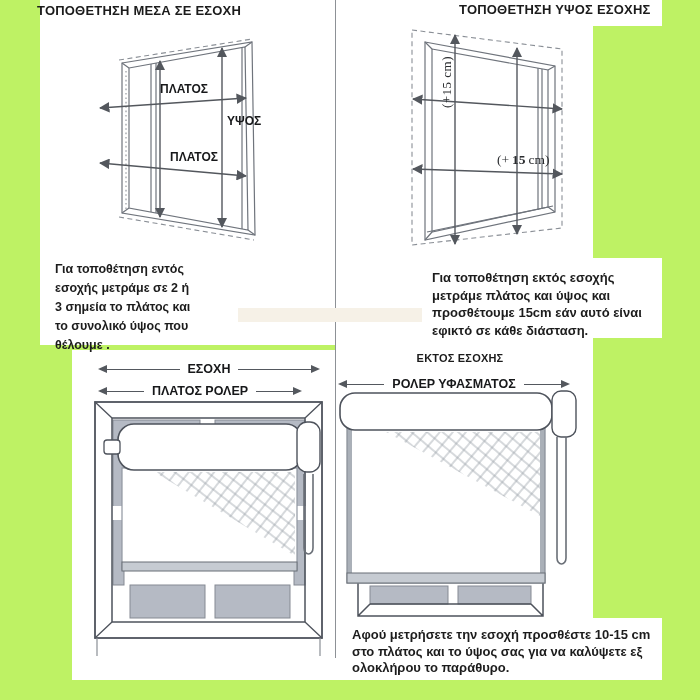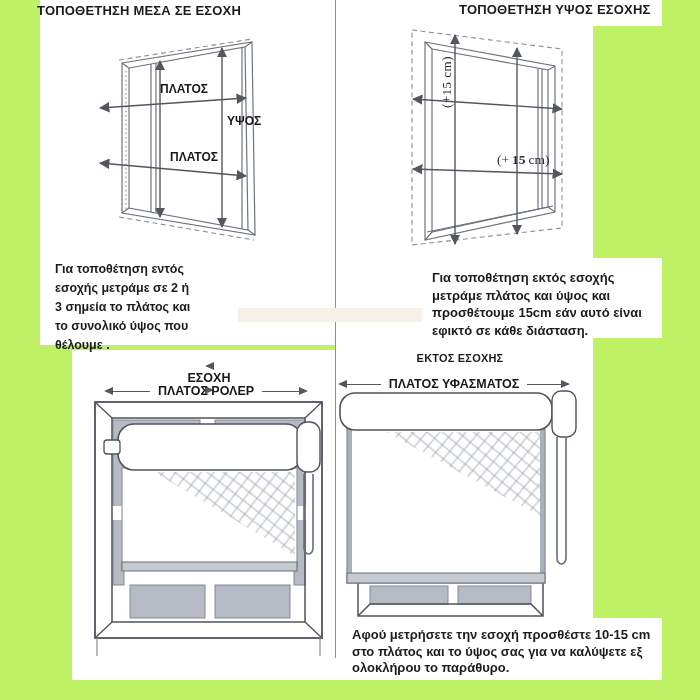--- a/index.html
+++ b/index.html
@@ -104,28 +104,28 @@
     </g>
   </svg>
   <div class="dlabel serif rot90" style="left:415px;top:75px;width:62px;height:14px;">(+15 cm)</div>
   <div class="dlabel serif" style="left:497px;top:152px;font-size:13.5px;"><span>(+</span><span class="b15">15</span><span>cm)</span></div>
 
   <div class="caption cap-right" style="left:432px;top:269px;width:230px;">Για   τοποθέτηση εκτός εσοχής
 μετράμε πλάτος και ύψος και
 προσθέτουμε 15cm εάν αυτό είναι
 εφικτό σε κάθε διάσταση.</div>
 
-  <div class="measure" style="left:98px;top:362px;width:222px;flex-direction:column;">
+  <div class="measure" style="left:98px;top:362px;width:222px;">
     <span class="tri l"></span>
       <span class="line"></span>
     <span class="lbl">ΕΣΟΧΗ</span>
     <span class="line"></span>
       <span class="tri r"></span>
   </div>
-  <div class="measure" style="left:104px;top:384px;width:204px;">
+  <div class="measure" style="left:98px;top:384px;width:204px;">
     <span class="tri l"></span>
       <span class="line"></span>
     <span class="lbl">ΠΛΑΤΟΣ ΡΟΛΕΡ</span>
     <span class="line"></span>
       <span class="tri r"></span>
   </div>
 
   <svg style="left:88px;top:398px;" width="246" height="262" viewBox="0 0 246 262">
     <defs>
       <pattern id="xh1" width="10" height="10" patternUnits="userSpaceOnUse" patternTransform="rotate(38)">
@@ -154,21 +154,21 @@
     <rect x="16" y="42" width="16" height="14" rx="3" fill="#ffffff" stroke="#4e535c" stroke-width="1.3"></rect>
     <rect x="209" y="24" width="23" height="50" rx="10" fill="#ffffff" stroke="#4e535c" stroke-width="1.4"></rect>
     <path d="M216 76 V150 a4.5 6 0 0 0 9 0 V76" fill="none" stroke="#6a6f77" stroke-width="1.6"></path>
     <path d="M9 240 V258 M232 240 V258" stroke="#8a8f96" stroke-width="1.2"></path>
   </svg>
 
   <div class="title" style="left:340px;top:352px;width:240px;text-align:center;font-size:11px;">ΕΚΤΟΣ ΕΣΟΧΗΣ</div>
   <div class="measure" style="left:338px;top:377px;width:232px;">
     <span class="tri l"></span>
       <span class="line"></span>
-    <span class="lbl">ΠΛΑΤΟΣ ΥΦΑΣΜΑΤΟΣ</span>
+    <span class="lbl">ΡΟΛΕΡ ΥΦΑΣΜΑΤΟΣ</span>
     <span class="line"></span>
       <span class="tri r"></span>
   </div>
 
   <svg style="left:338px;top:390px;" width="250" height="245" viewBox="0 0 250 245">
     <defs>
       <pattern id="xh2" width="10" height="10" patternUnits="userSpaceOnUse" patternTransform="rotate(40)">
         <path d="M0 5 H10 M5 0 V10" stroke="#99a0a8" stroke-width="0.8" fill="none"></path>
       </pattern>
     </defs>

